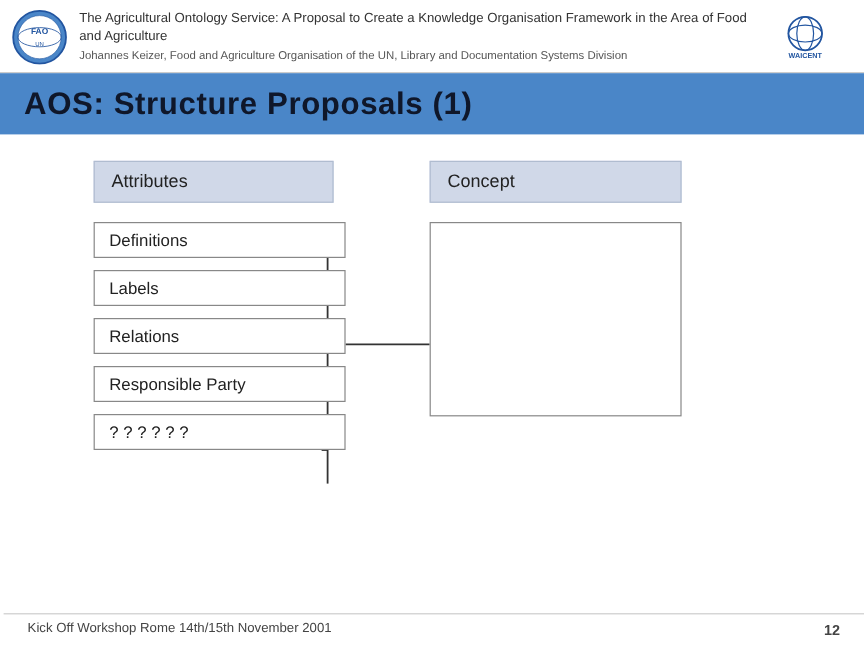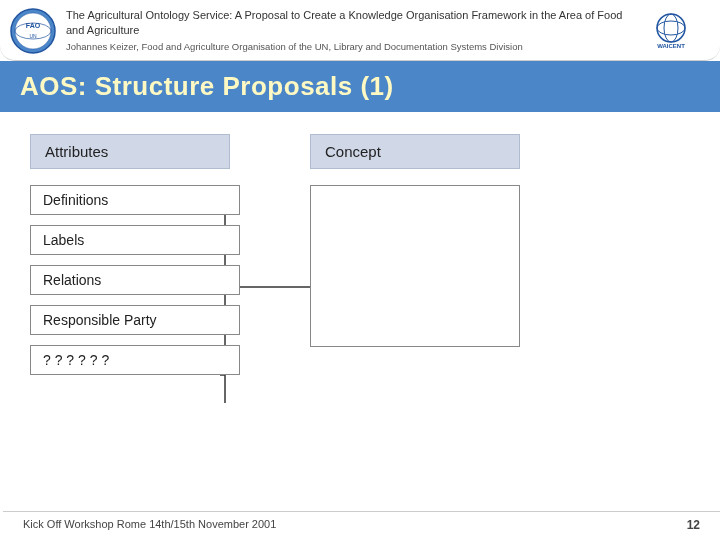--- a/index.html
+++ b/index.html
@@ -12,21 +12,20 @@
       position: relative;
     }
 
     
     .header {
       display: flex;
       align-items: flex-start;
       padding: 8px 20px 4px 10px;
       border-bottom: 1px solid #ccc;
       gap: 8px;
-      border-radius: 15px;
     }
     .header-logo-left {
       width: 48px;
       height: 48px;
       flex-shrink: 0;
     }
     .header-text {
       flex: 1;
     }
     .header-title {
@@ -60,28 +59,29 @@
 
     
     .page-title-bar {
       background: #4a86c8;
       padding: 10px 20px;
       margin-bottom: 12px;
     }
     .page-title {
       font-size: 26px;
       font-weight: bold;
-      color: #fef9c3;
+      color: #0f172a;
       letter-spacing: 0.5px;
     }
 
     
     .main-content {
       padding: 10px 30px;
       position: relative;
+      margin-left: 48px;
     }
 
     
     .columns {
       display: flex;
       gap: 0;
       margin-bottom: 16px;
     }
     .col-attributes {
       width: 200px;

